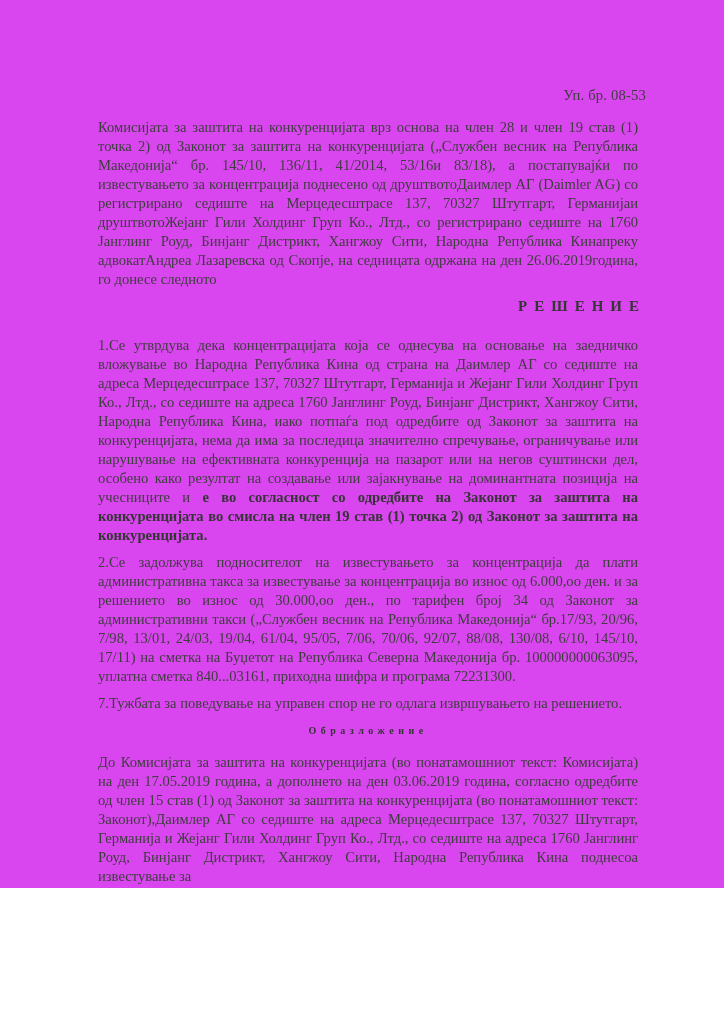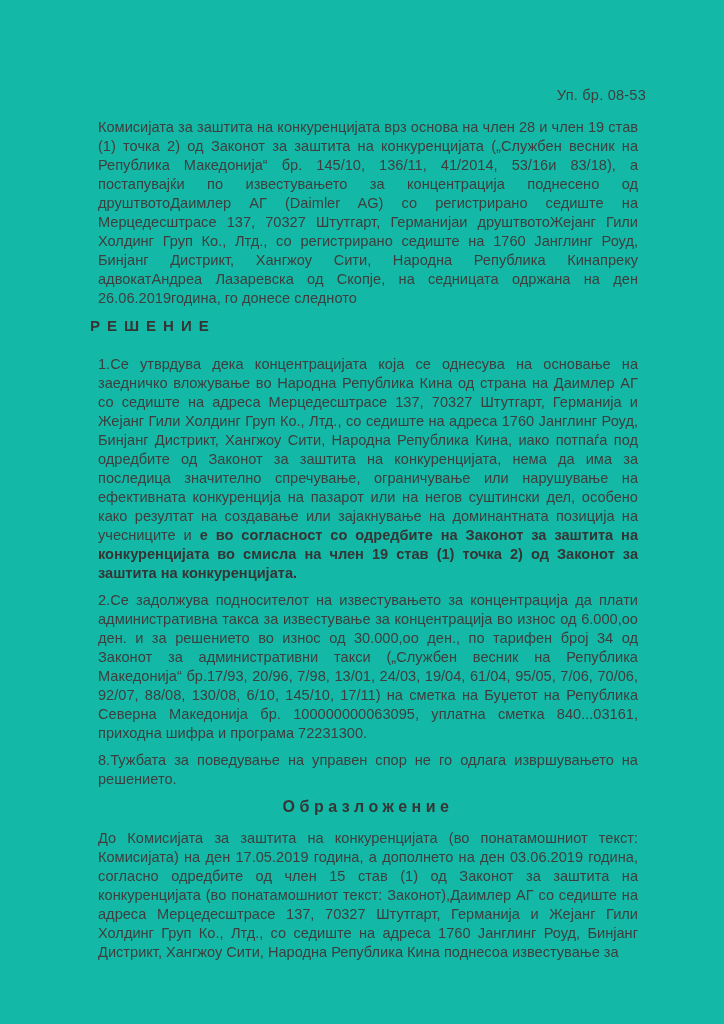--- a/index.html
+++ b/index.html
@@ -3,23 +3,23 @@
 <meta charset="utf-8">
 <style>
   html, body {
     margin: 0;
     padding: 0;
     background: #ffffff;
   }
   .page {
     position: relative;
     width: 724px;
-    height: 1024px;
-    background: #14b8a6;
-    font-family: Liberation Sans, sans-serif;
+    height: 888px;
+    background: #d946ef;
+    font-family: Liberation Serif, serif;
     color: #3e3e3e;
     overflow: hidden;
   }
   .content {
     position: absolute;
     left: 90px;
     top: 86px;
     width: 556px;
     font-size: 14.6px;
     line-height: 19px;
@@ -29,34 +29,34 @@
     margin: 0 0 13px 0;
     letter-spacing: 0.2px;
   }
   p.body-par {
     margin: 8px;
     text-align: justify;
     text-justify: inter-word;
   }
   .intro-par          { margin-bottom: 27px; }
   .decision-heading {
-    text-align: left;
+    text-align: right;
     font-weight: bold;
     font-size: 15px;
     letter-spacing: 7px;
     margin: 0 0 20px 0;
     color: #353535;
   }
   .point-1            { margin-bottom: 29px; }
   .point-2            { margin-bottom: 24px; }
   .point-3            { margin-bottom: 26px; }
   .rationale-heading {
     text-align: center;
     font-weight: bold;
-    font-size: 16px;
+    font-size: 10px;
     letter-spacing: 4.5px;
     margin: 0 0 13px 0;
     color: #353535;
   }
   .bold-run {
     font-weight: bold;
     color: #353535;
   }
 </style>
 </head>
@@ -68,20 +68,20 @@
     <div class="ref-number">Уп. бр. 08-53</div>
 
     <p class="body-par intro-par">Комисијата за заштита на конкуренцијата врз основа на член 28 и член 19 став (1) точка 2) од Законот за заштита на конкуренцијата („Службен весник на Република Македонија“ бр. 145/10, 136/11, 41/2014, 53/16и 83/18), а постапувајќи по известувањето за концентрација поднесено од друштвотоДаимлер АГ (Daimler AG) со регистрирано седиште на Мерцедесштрасе 137, 70327 Штутгарт, Германијаи друштвотоЖејанг Гили Холдинг Груп Ко., Лтд., со регистрирано седиште на 1760 Јанглинг Роуд, Бинјанг Дистрикт, Хангжоу Сити, Народна Република Кинапреку адвокатАндреа Лазаревска од Скопје, на седницата одржана на ден 26.06.2019година, го донесе следното</p>
 
     <div class="decision-heading">РЕШЕНИЕ</div>
 
     <p class="body-par point-1"><span>1.Се утврдува дека концентрацијата која се однесува на основање на заедничко вложување во Народна Република Кина од страна на Даимлер АГ со седиште на адреса Мерцедесштрасе 137, 70327 Штутгарт, Германија и Жејанг Гили Холдинг Груп Ко., Лтд., со седиште на адреса 1760 Јанглинг Роуд, Бинјанг Дистрикт, Хангжоу Сити, Народна Република Кина, иако потпаѓа под одредбите од Законот за заштита на конкуренцијата, нема да има за последица значително спречување, ограничување или нарушување на ефективната конкуренција на пазарот или на негов суштински дел, особено како резултат на создавање или зајакнување на доминантната позиција на учесниците и </span><span class="bold-run">е во согласност со одредбите на Законот за заштита на конкуренцијата во смисла на член 19 став (1) точка 2) од Законот за заштита на конкуренцијата.</span></p>
 
     <p class="body-par point-2">2.Се задолжува подносителот на известувањето за концентрација да плати административна такса за известување за концентрација во износ од 6.000,оо ден. и за решението во износ од 30.000,оо ден., по тарифен број 34 од Законот за административни такси („Службен весник на Република Македонија“ бр.17/93, 20/96, 7/98, 13/01, 24/03, 19/04, 61/04, 95/05, 7/06, 70/06, 92/07, 88/08, 130/08, 6/10, 145/10, 17/11) на сметка на Буџетот на Република Северна Македонија бр. 100000000063095, уплатна сметка 840...03161, приходна шифра и програма 72231300.</p>
 
-    <p class="body-par point-3">8.Тужбата за поведување на управен спор не го одлага извршувањето на решението.</p>
+    <p class="body-par point-3">7.Тужбата за поведување на управен спор не го одлага извршувањето на решението.</p>
 
     <div class="rationale-heading">Образложение</div>
 
     <p class="body-par">До Комисијата за заштита на конкуренцијата (во понатамошниот текст: Комисијата) на ден 17.05.2019 година, а дополнето на ден 03.06.2019 година, согласно одредбите од член 15 став (1) од Законот за заштита на конкуренцијата (во понатамошниот текст: Законот),Даимлер АГ со седиште на адреса Мерцедесштрасе 137, 70327 Штутгарт, Германија и Жејанг Гили Холдинг Груп Ко., Лтд., со седиште на адреса 1760 Јанглинг Роуд, Бинјанг Дистрикт, Хангжоу Сити, Народна Република Кина поднесоа известување за</p>
 
   </div>
 </div>
 
 </body></html>

